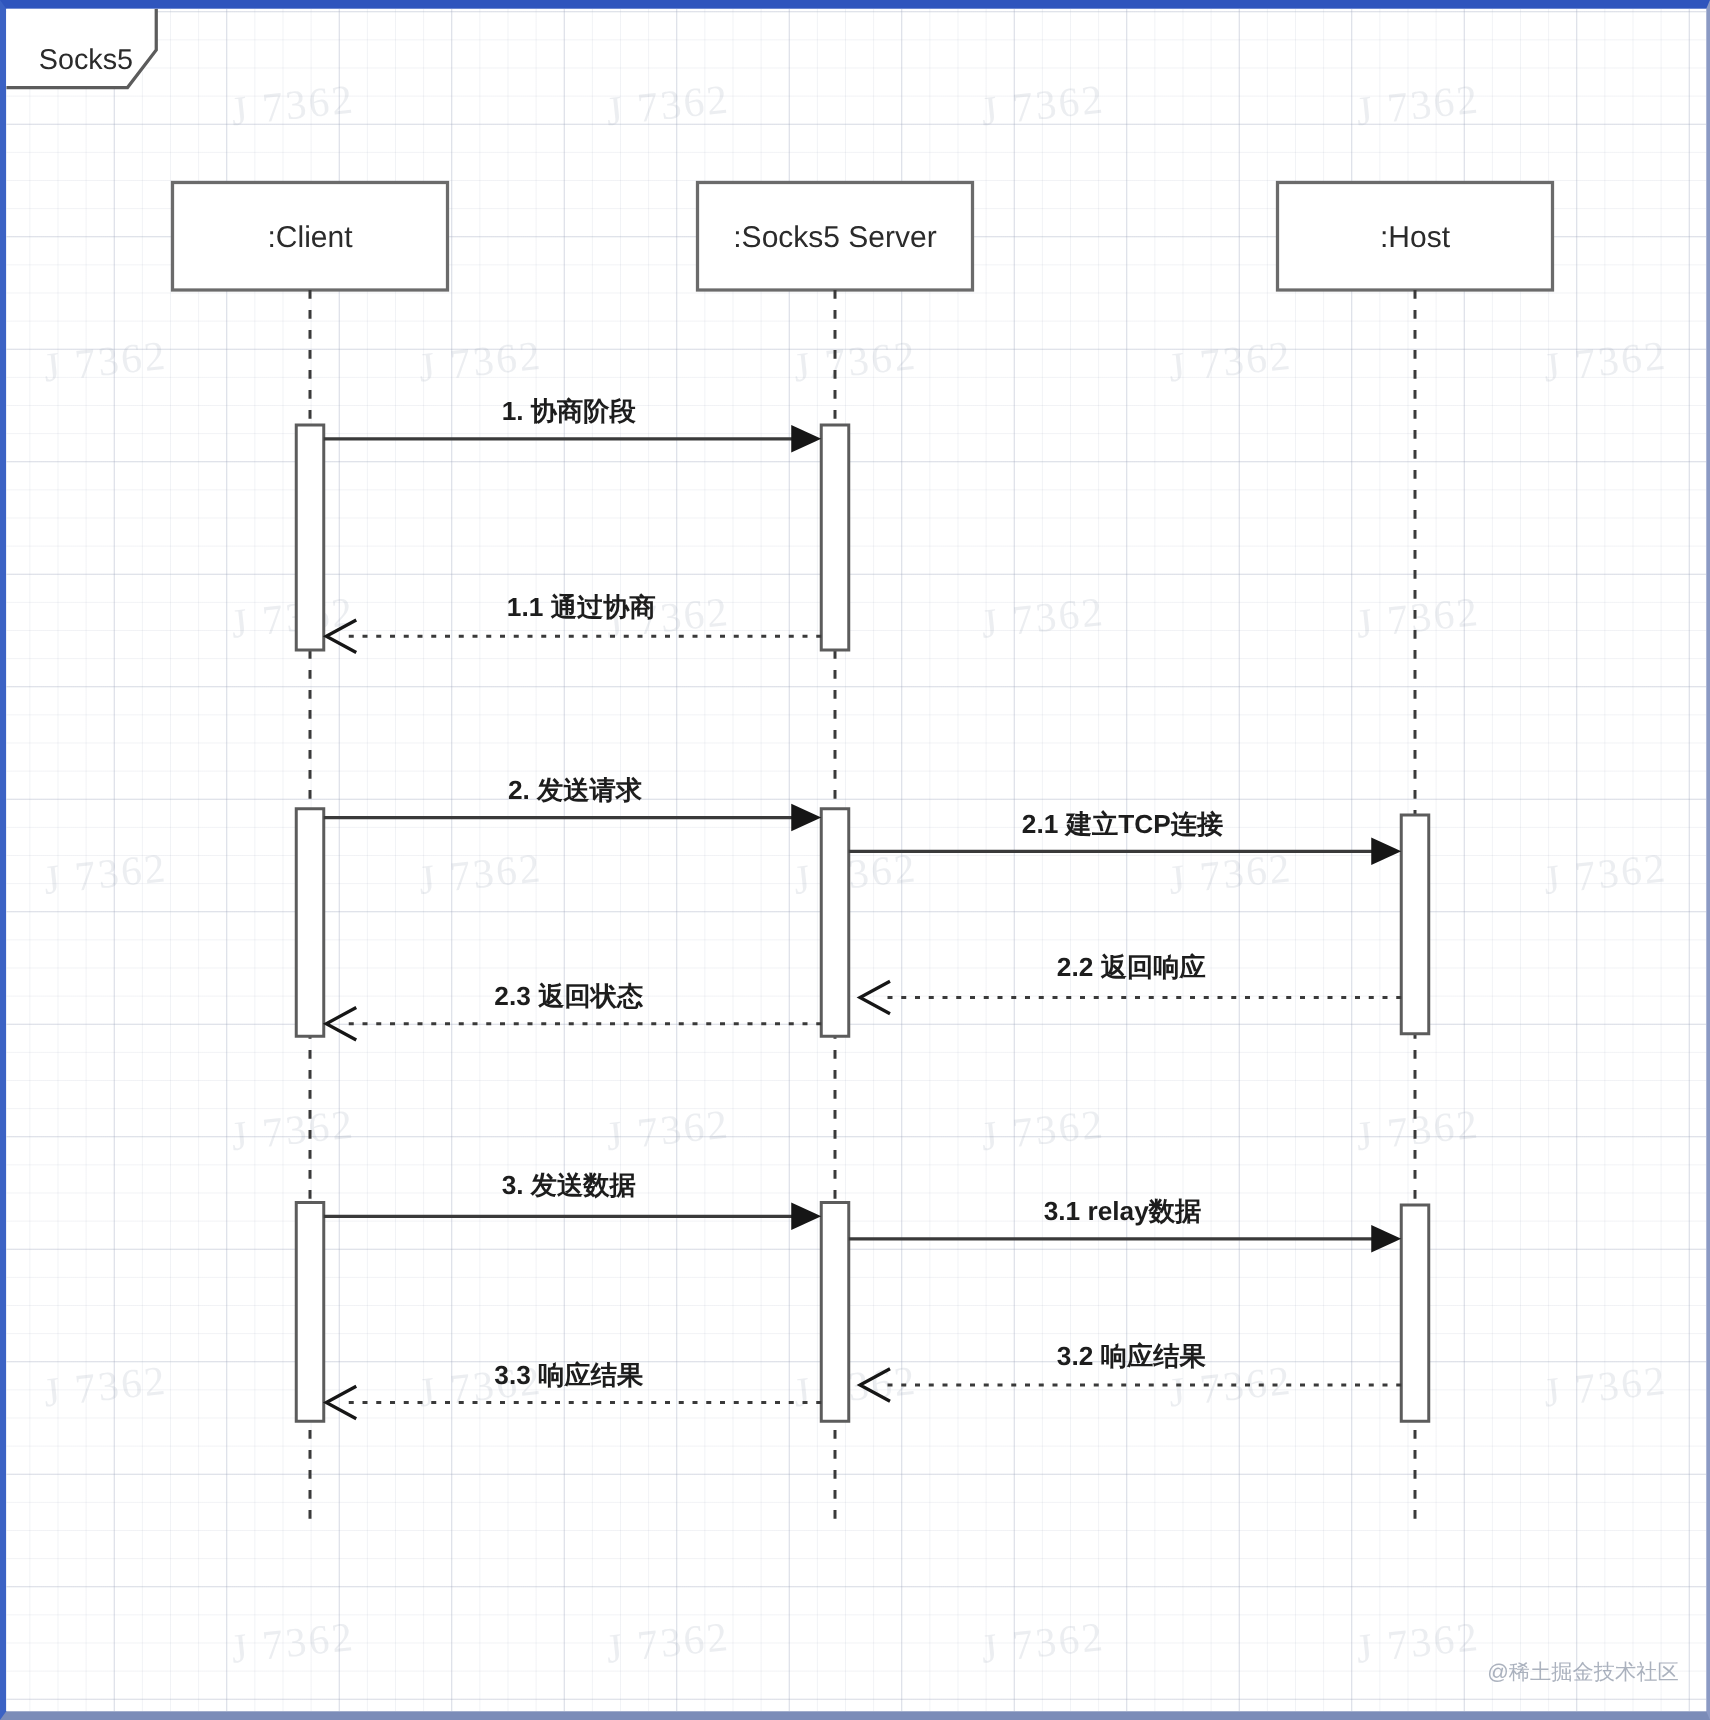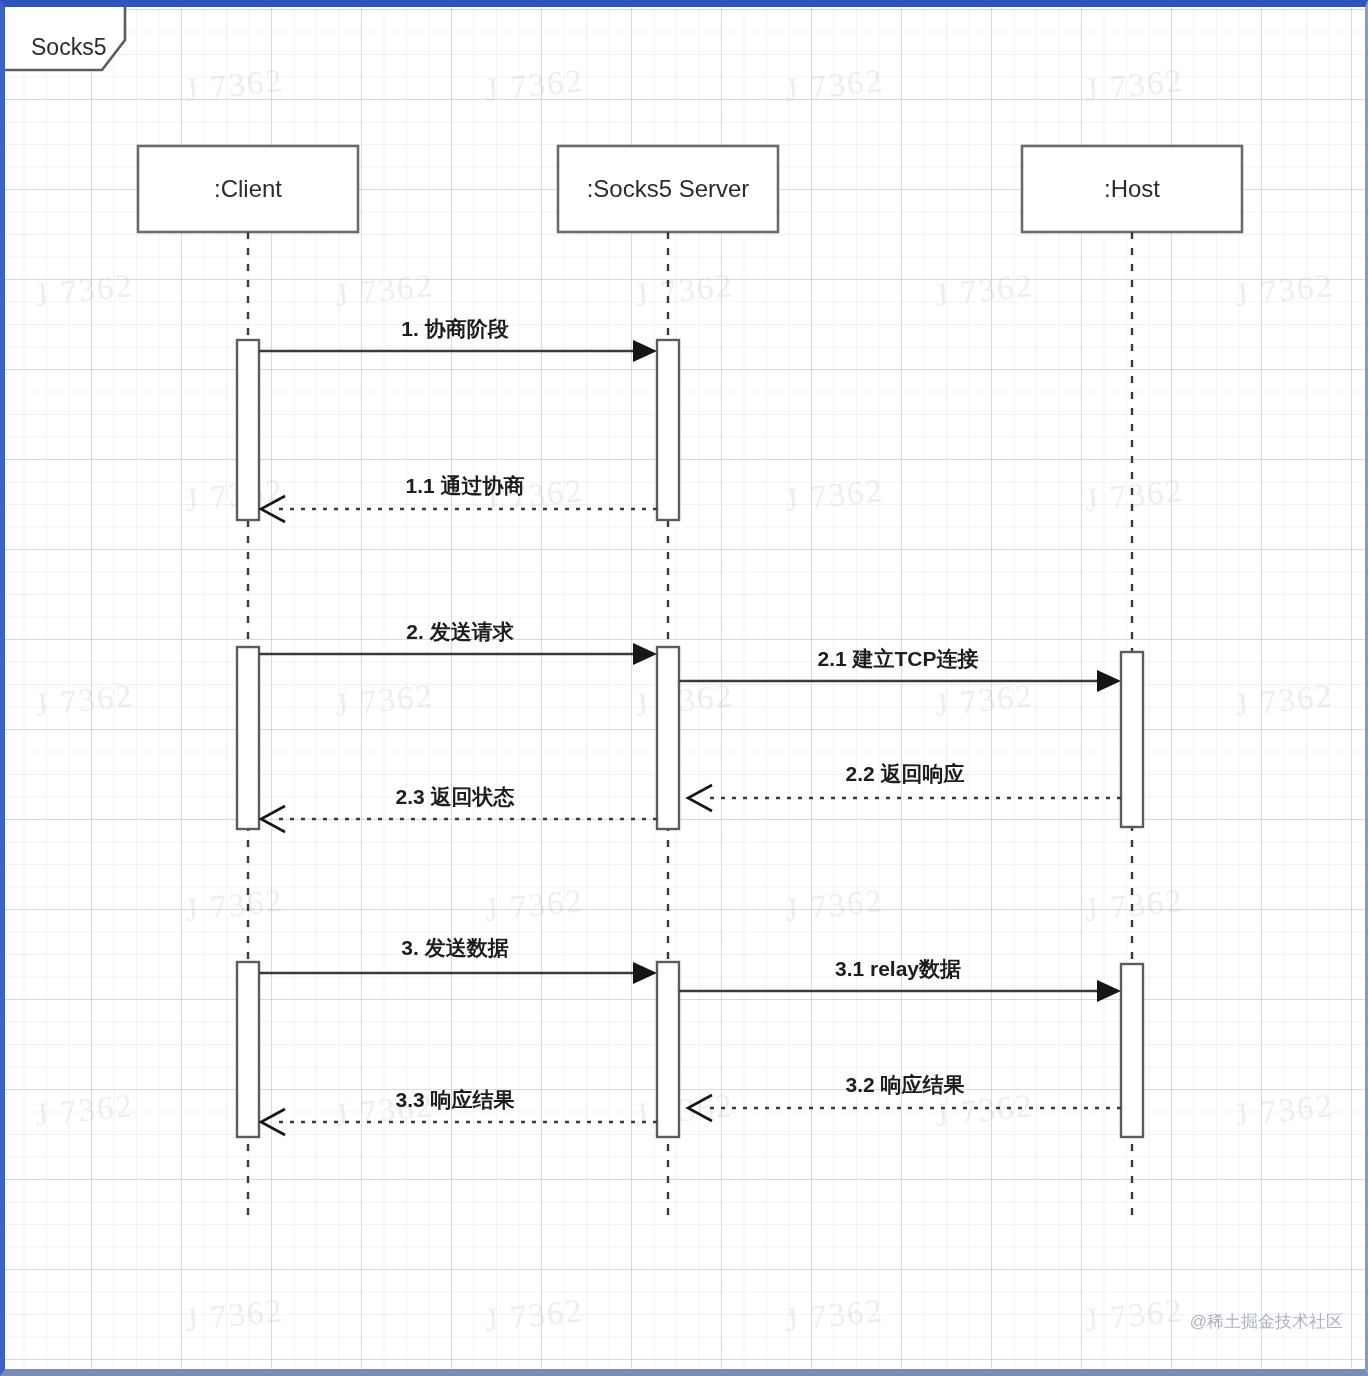--- a/index.html
+++ b/index.html
@@ -125,21 +125,21 @@
   }
   .frame-tab-label {
     font-family: "Liberation Sans", "DejaVu Sans", sans-serif;
     font-size: 23px;
     fill: #2b2b2b;
     dominant-baseline: middle;
   }
   .corner-wm {
     position: absolute;
     right: 22px;
-    bottom: 36px;
+    bottom: 20px;
     font-family: "Liberation Sans", "DejaVu Sans", sans-serif;
     font-size: 17px;
     color: rgba(120,130,150,0.62);
     white-space: nowrap;
     user-select: none;
   }
 </style>
 </head>
 <body>
 

